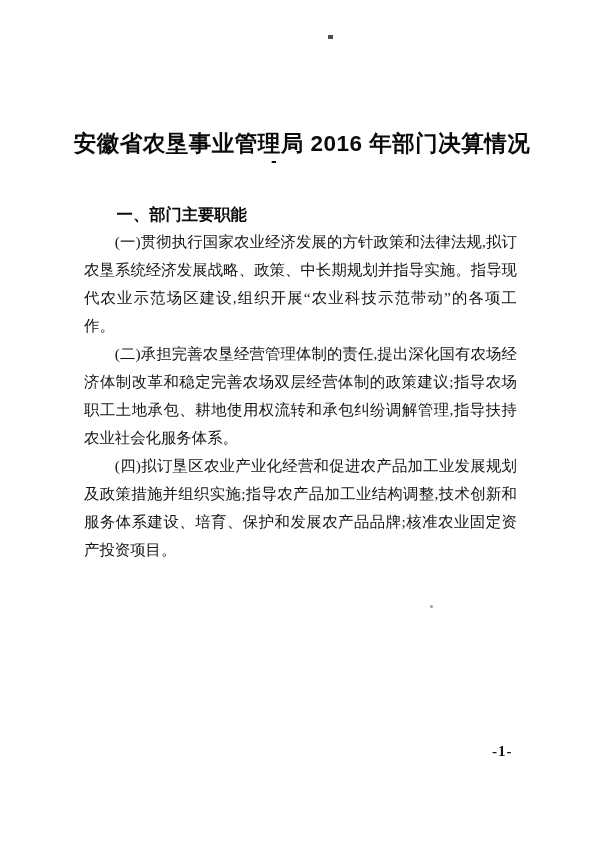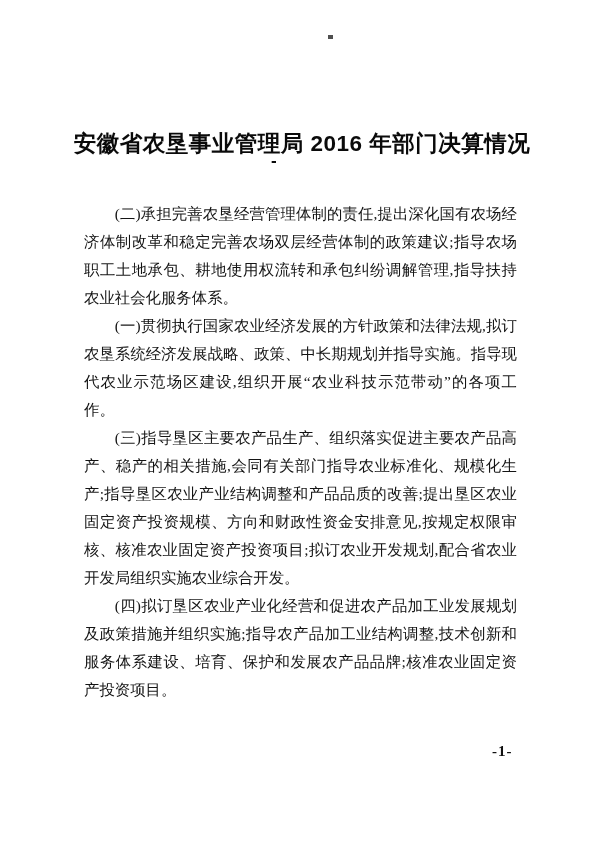--- a/index.html
+++ b/index.html
@@ -91,23 +91,23 @@
 
 <div class="page">
 
   <span class="speck-top"></span>
 
   <h1 class="doc-title">安徽省农垦事业管理局 2016 年部门决算情况</h1>
 
   <span class="title-dash">-</span>
 
   <div class="doc-body">
+    <h2 class="section-heading">一、部门主要职能</h2>
+    <p>(一)贯彻执行国家农业经济发展的方针政策和法律法规,拟订农垦系统经济发展战略、政策、中长期规划并指导实施。指导现代农业示范场区建设,组织开展“农业科技示范带动”的各项工作。</p>
     <p>(二)承担完善农垦经营管理体制的责任,提出深化国有农场经济体制改革和稳定完善农场双层经营体制的政策建议;指导农场职工土地承包、耕地使用权流转和承包纠纷调解管理,指导扶持农业社会化服务体系。</p>
-    <p>(一)贯彻执行国家农业经济发展的方针政策和法律法规,拟订农垦系统经济发展战略、政策、中长期规划并指导实施。指导现代农业示范场区建设,组织开展“农业科技示范带动”的各项工作。</p>
-    <p>(三)指导垦区主要农产品生产、组织落实促进主要农产品高产、稳产的相关措施,会同有关部门指导农业标准化、规模化生产;指导垦区农业产业结构调整和产品品质的改善;提出垦区农业固定资产投资规模、方向和财政性资金安排意见,按规定权限审核、核准农业固定资产投资项目;拟订农业开发规划,配合省农业开发局组织实施农业综合开发。</p>
     <p>(四)拟订垦区农业产业化经营和促进农产品加工业发展规划及政策措施并组织实施;指导农产品加工业结构调整,技术创新和服务体系建设、培育、保护和发展农产品品牌;核准农业固定资产投资项目。</p>
   </div>
 
   <span class="speck-mid"></span>
 
   <div class="page-number">-1-</div>
 
 </div>
 
 </body></html>

